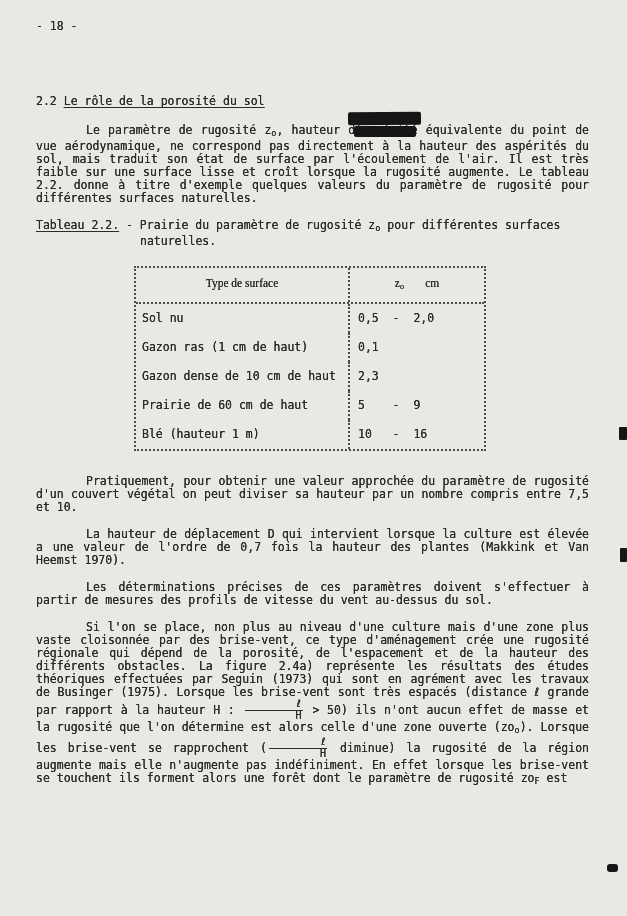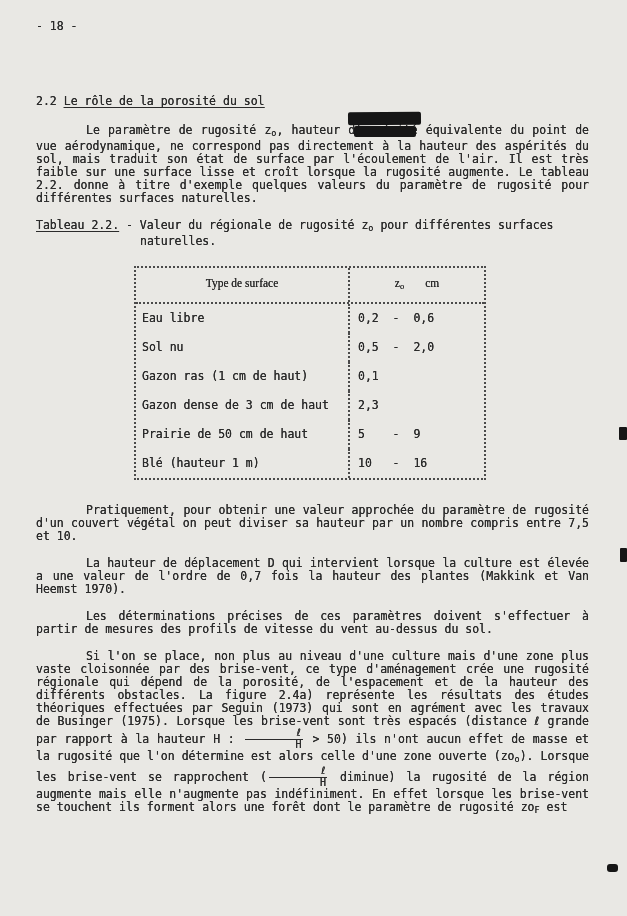--- a/index.html
+++ b/index.html
@@ -108,45 +108,41 @@
 
   <div class="pageno">- 18 -</div>
 
   <div class="heading">
     <span class="secnum">2.2</span>
     <span class="underline">Le rôle de la porosité du sol</span>
   </div>
 
   <p class="body"><span>Le paramètre de rugosité z</span><span class="sub">o</span><span>, hauteur d'aspérité équivalente du point de vue aérodynamique, ne correspond pas directement à la hauteur des aspérités du sol, mais traduit son état de surface par l'écoulement de l'air.  Il est très faible sur une surface lisse et croît lorsque la rugosité augmente.  Le tableau 2.2. donne à titre d'exemple quelques valeurs du paramètre de rugosité pour différentes surfaces naturelles.</span></p>
 
-  <div class="caption"><span class="underline">Tableau 2.2.</span><span> - Valeur du régionale de rugosité z</span><span class="sub">o</span><span> pour différentes surfaces naturelles.</span></div>
+  <div class="caption"><span class="underline">Tableau 2.2.</span><span> - Prairie du paramètre de rugosité z</span><span class="sub">o</span><span> pour différentes surfaces naturelles.</span></div>
 
   <div class="rtable">
     <div class="trow header">
       <div class="c1">Type de surface</div>
       <div class="c2"><span>z</span><span class="sub">o</span><span class="unit">cm</span></div>
-    </div>
-    <div class="trow">
-      <div class="c1">Eau libre</div>
-      <div class="c2">0,2  -  0,6</div>
     </div>
     <div class="trow">
       <div class="c1">Sol nu</div>
       <div class="c2">0,5  -  2,0</div>
     </div>
     <div class="trow">
       <div class="c1">Gazon ras (1 cm de haut)</div>
       <div class="c2">0,1</div>
     </div>
     <div class="trow">
-      <div class="c1">Gazon dense de 3 cm de haut</div>
+      <div class="c1">Gazon dense de 10 cm de haut</div>
       <div class="c2">2,3</div>
     </div>
     <div class="trow">
-      <div class="c1">Prairie de 50 cm de haut</div>
+      <div class="c1">Prairie de 60 cm de haut</div>
       <div class="c2">5    -  9</div>
     </div>
     <div class="trow">
       <div class="c1">Blé (hauteur 1 m)</div>
       <div class="c2">10   -  16</div>
     </div>
   </div>
 
   <p class="body">Pratiquement, pour obtenir une valeur approchée du paramètre de rugosité d'un couvert végétal on peut diviser sa hauteur par un nombre compris entre 7,5 et 10.</p>
 

